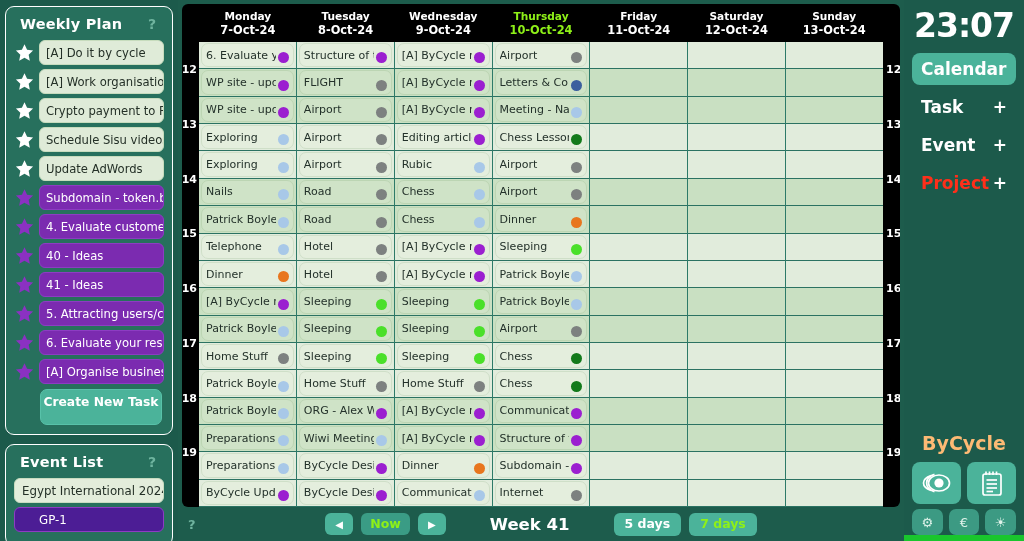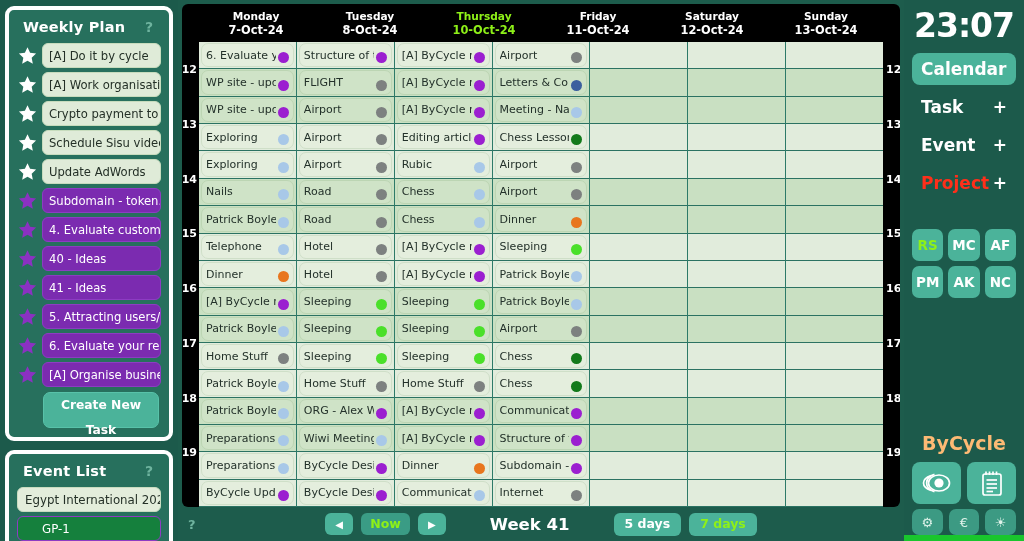--- a/index.html
+++ b/index.html
@@ -21,21 +21,21 @@
     width: 178px; height: 541px;
     background: #1c5a4b;
     padding: 6px 5px 0 5px;
     display: flex; flex-direction: column;
     flex: 0 0 178px;
   }
   .panel {
     background: #27705d;
     border-radius: 9px;
     padding: 7px 8px 9px 8px;
-    border: 4px solid #ffffff;
+    border: 1px solid #ffffff;
   }
   .panel-head {
     display: flex; align-items: center; justify-content: space-between;
     margin: 2px 4px 8px 6px;
   }
   .panel-title {
     color: #ffffff; font-weight: bold; font-size: 14.5px;
     letter-spacing: .2px;
   }
   .help-q { color: #6fb49f; font-size: 14px; font-weight: bold; cursor: pointer; padding: 0 4px;}
@@ -74,21 +74,21 @@
   }
   .event-panel { margin-top: 9px; }
   .event-chip {
     height: 25px; line-height: 24px;
     border-radius: 6px; font-size: 11.8px;
     padding: 0 7px; margin-bottom: 4px;
     white-space: nowrap; overflow: hidden;
     background: #e3eddb; color: #243027;
     border: 1px solid #c9dcc0;
   }
-  .event-chip.purple { background: #15803d; color: #fff; border-color: #8d3cc3; padding-left: 24px; }
+  .event-chip.purple { background: #4c1d95; color: #fff; border-color: #8d3cc3; padding-left: 24px; }
 
   
   .cal-wrap {
     flex: 1 1 auto;
     position: relative;
     background: #1d5c4c;
     display: flex; flex-direction: column;
     padding: 0;
   }
   .cal-inner {
@@ -390,20 +390,24 @@
   <div class="cal-wrap">
     <div class="cal-inner">
       <div class="day-head-row" id="day-heads">
           <div class="day-head">
             <span class="dname">Monday</span>
             <span class="ddate">7-Oct-24</span>
           </div>
           <div class="day-head">
             <span class="dname">Tuesday</span>
             <span class="ddate">8-Oct-24</span>
+          </div>
+          <div class="day-head">
+            <span class="dname">Wednesday</span>
+            <span class="ddate">9-Oct-24</span>
           </div>
           <div class="day-head today">
             <span class="dname">Thursday</span>
             <span class="ddate">10-Oct-24</span>
           </div>
           <div class="day-head">
             <span class="dname">Friday</span>
             <span class="ddate">11-Oct-24</span>
           </div>
           <div class="day-head">
@@ -938,28 +942,20 @@
           <span class="plus">+</span>
         </div>
         <div class="nav-item">
           <span>Event</span>
           <span class="plus">+</span>
         </div>
         <div class="nav-item proj">
           <span>Project</span>
           <span class="plus">+</span>
         </div>
-      </div>
-    <div class="avatars" id="avatars">
-        <div class="av active">RS</div>
-        <div class="av">MC</div>
-        <div class="av">AF</div>
-        <div class="av">PM</div>
-        <div class="av">AK</div>
-        <div class="av">NC</div>
       </div>
     <div class="brand">ByCycle</div>
     <div class="big-icons">
       <div class="big-icon">
         <svg width="30" height="24" viewBox="0 0 30 24" fill="none" stroke="#ffffff" stroke-width="1.7">
           <ellipse cx="17" cy="12" rx="10.5" ry="8"></ellipse>
           <circle cx="17" cy="12" r="4.6" fill="#ffffff" stroke="none"></circle>
           <path d="M9 4.6 C3.5 6.5 1.5 9.5 1.5 12 C1.5 14.5 3.5 17.5 9 19.4"></path>
           <path d="M12.5 3.4 C6.8 5.2 4.6 8.8 4.6 12 C4.6 15.2 6.8 18.8 12.5 20.6"></path>
         </svg>

